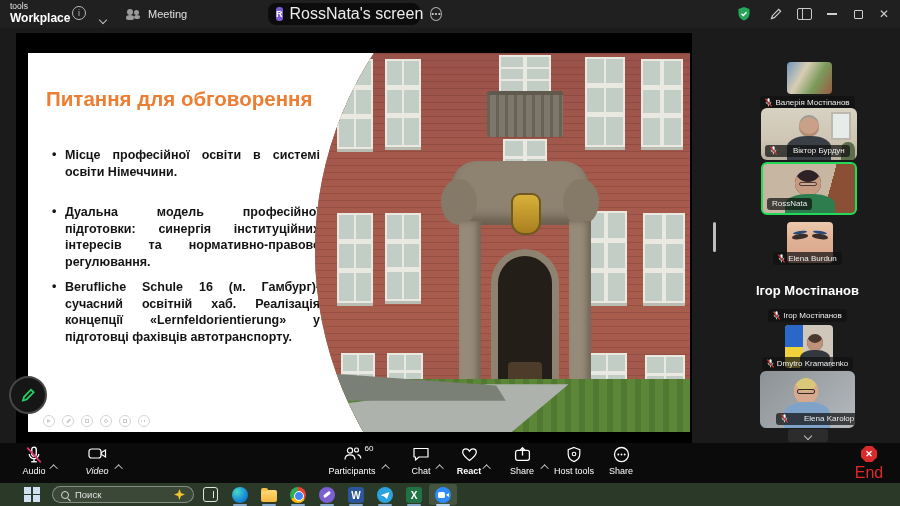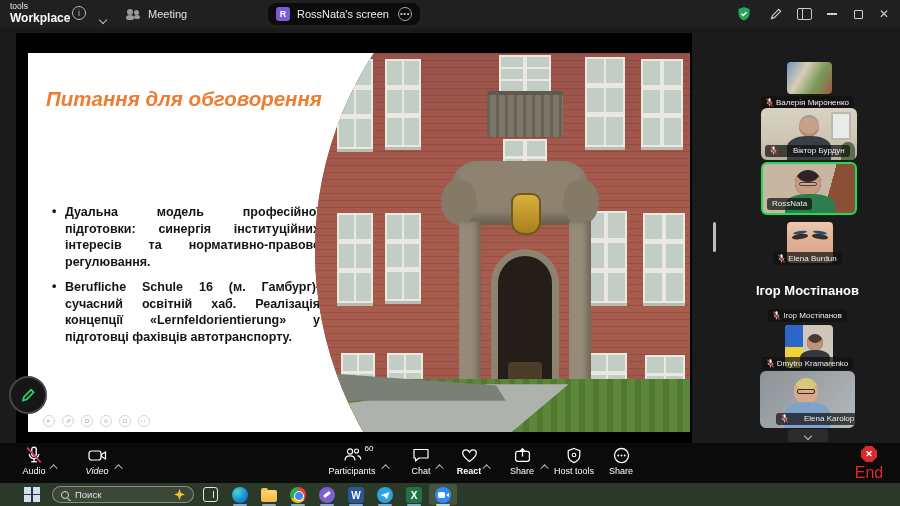--- a/index.html
+++ b/index.html
@@ -24,21 +24,21 @@
   .ppl-ico { width:15px; height:11px; position:relative; }
   .ppl-ico i { position:absolute; background:#9a9a9a; border-radius:50% 50% 2px 2px; }
   .ppl-ico i:nth-child(1){ left:1px; top:0; width:6px; height:6px; border-radius:50%; }
   .ppl-ico i:nth-child(2){ left:8px; top:1px; width:5px; height:5px; border-radius:50%; }
   .ppl-ico i:nth-child(3){ left:0; top:6px; width:8px; height:5px; }
   .ppl-ico i:nth-child(4){ left:8px; top:6px; width:6px; height:4px; }
   .active-tab { position:absolute; left:268px; top:3px; width:152px; height:22px; background:#0c0c0c;
     border-radius:8px; display:flex; align-items:center; padding:0 8px; gap:7px; }
   .r-badge { width:14px; height:14px; background:#7b5bd6; color:#fff; border-radius:3px;
     font-size:9px; font-weight:bold; display:flex; align-items:center; justify-content:center; }
-  .active-tab .t-label { color:#ececec; font-size:11px; flex:1; white-space:nowrap; }
+  .active-tab .t-label { color:#ececec; font-size:16px; flex:1; white-space:nowrap; }
   .ellipsis-circ { width:14px; height:14px; border:1.2px solid #a8a8a8; border-radius:50%;
     color:#c9c9c9; font-size:8px; line-height:11px; text-align:center; letter-spacing:.5px; }
   .win-ctl { position:absolute; top:0; height:28px; display:flex; align-items:center;
     justify-content:center; color:#cfcfcf; }
   .shield-g { width:16px; height:16px; }
   .gal-ico { width:15px; height:12px; border:1.3px solid #c9c9c9; border-radius:2px; position:relative; }
   .gal-ico::after { content:""; position:absolute; left:4px; top:0; bottom:0; width:1.3px; background:#c9c9c9; }
   .min-g { width:10px; height:1.4px; background:#cfcfcf; }
   .max-g { width:9px; height:9px; border:1.3px solid #cfcfcf; border-radius:1px; }
   .x-g { font-size:12px; }
@@ -115,21 +115,21 @@
     color:#fff; font-size:13px; font-weight:bold; }
   .side-scroll { position:absolute; left:713px; top:222px; width:2.5px; height:30px; background:#bdbdbd; border-radius:2px; }
   .more-chev { position:absolute; left:788px; top:429px; width:40px; height:13px; background:#2c2c2c;
     border-radius:3px; display:flex; align-items:center; justify-content:center; }
 
   
   .ztb { position:absolute; left:0; top:443px; width:900px; height:40px; background:#0b0b0b; }
   .ztb-item { position:absolute; top:3px; width:58px; display:flex; flex-direction:column;
     align-items:center; gap:2px; color:#fff; }
   .ztb-item .lbl { font-size:9px; color:#fdfdfd; white-space:nowrap; }
-  .ztb-ic { height:18px; display:flex; align-items:center; justify-content:center; position:relative; }
+  .ztb-ic { height:18px; display:flex; align-items:flex-start; justify-content:center; position:relative; }
   .ztb-chev { position:absolute; top:12px; }
   .cnt60 { position:absolute; top:-2px; right:-12px; font-size:8px; color:#fff; }
   .end-item { position:absolute; right:6px; top:3px; width:50px; display:flex; flex-direction:column;
     align-items:center; gap:2px; }
   .oct { width:16px; height:16px; background:#d92b2b; color:#fff; font-size:9px; font-weight:bold;
     display:flex; align-items:center; justify-content:center;
     clip-path:polygon(30% 0,70% 0,100% 30%,100% 70%,70% 100%,30% 100%,0 70%,0 30%); }
 
   
   .taskbar { position:absolute; left:0; top:483px; width:900px; height:23px; background:#2b3928; }
@@ -214,21 +214,22 @@
         <span class="min-g"></span>
       </div>
     <div class="win-ctl" style="right:30px; width:24px;">
         <span class="max-g"></span>
       </div>
     <div class="win-ctl x-g" style="right:4px; width:24px;">✕</div>
   </div>
 
   <div class="share-bg">
     <div class="slide">
-      <div class="s-title" style="color:#ED7D31;font-style:italic;">Питання для обговорення</div>
+      <div class="s-title" style="color:#ED7D31;">Питання для обговорення</div>
+      <div class="bullet" style="top:94px;">Місце професійної освіти в системі освіти Німеччини.</div>
       <div class="bullet" style="top:151px;">Дуальна модель професійної підготовки: синергія інституційних інтересів та нормативно-правове регулювання.</div>
       <div class="bullet" style="top:226px;">Berufliche Schule 16 (м. Гамбург)- сучасний освітній хаб. Реалізація концепції «Lernfeldorientierung» у підготовці фахівців автотранспорту.</div>
 
       <div class="photo">
         <div class="brick"></div>
         <div class="win" style="left:52px; top:6px; width:36px; height:90px;"></div>
         <div class="win" style="left:100px; top:6px; width:36px; height:88px;"></div>
         <div class="win" style="left:214px; top:2px; width:52px; height:40px;"></div>
         <div class="win" style="left:300px; top:4px; width:40px; height:90px;"></div>
         <div class="win" style="left:356px; top:6px; width:42px; height:88px;"></div>
@@ -284,21 +285,21 @@
   <div class="tile" style="left:787px; top:62px; width:45px; height:32px; border-radius:4px;
        background:linear-gradient(120deg,#6f96bd 0%,#d8cdb4 35%,#7a9a5a 65%,#9c5a44 100%);"></div>
   <div class="pill-row" style="left:740px; top:96px; width:135px;">
     <span class="pill">
       <svg width="7" height="9" viewBox="0 0 10 13">
           <rect x="3.4" y="0.5" width="3.2" height="6.5" rx="1.6" fill="#fff"></rect>
           <path d="M1.5 5.5a3.5 3.5 0 0 0 7 0" fill="none" stroke="#fff"></path>
           <line x1="5" y1="9.5" x2="5" y2="12" stroke="#fff"></line>
           <line x1="0.5" y1="1" x2="9.5" y2="12" stroke="#e23b3b" stroke-width="1.6"></line>
         </svg>
-      <span>Валерія Мироненко</span>
+      <span>Валерія Мостіпанов</span>
     </span>
   </div>
 
   <div class="tile" style="left:761px; top:108px; width:96px; height:52px;
        background:linear-gradient(180deg,#d8d2c3 0%,#cfc6b4 60%,#b6ae9e 100%);">
     <div style="position:absolute; right:6px; top:4px; width:20px; height:28px; background:#e7ebe9; border:2px solid #bcb9ac;"></div>
     <div style="position:absolute; right:2px; bottom:0; width:14px; height:18px; background:#5d6e4a; border-radius:45% 45% 0 0;"></div>
     <div class="p-head" style="left:38px; top:9px; width:20px; height:20px; background:#c9a188; box-shadow:inset 0 -3px 0 #b08c74, 0 -2px 0 #9b9b95;"></div>
     <div class="p-body" style="left:26px; top:28px; width:44px; height:24px; background:#3a3f46;"></div>
     <span class="pill pill-in">

